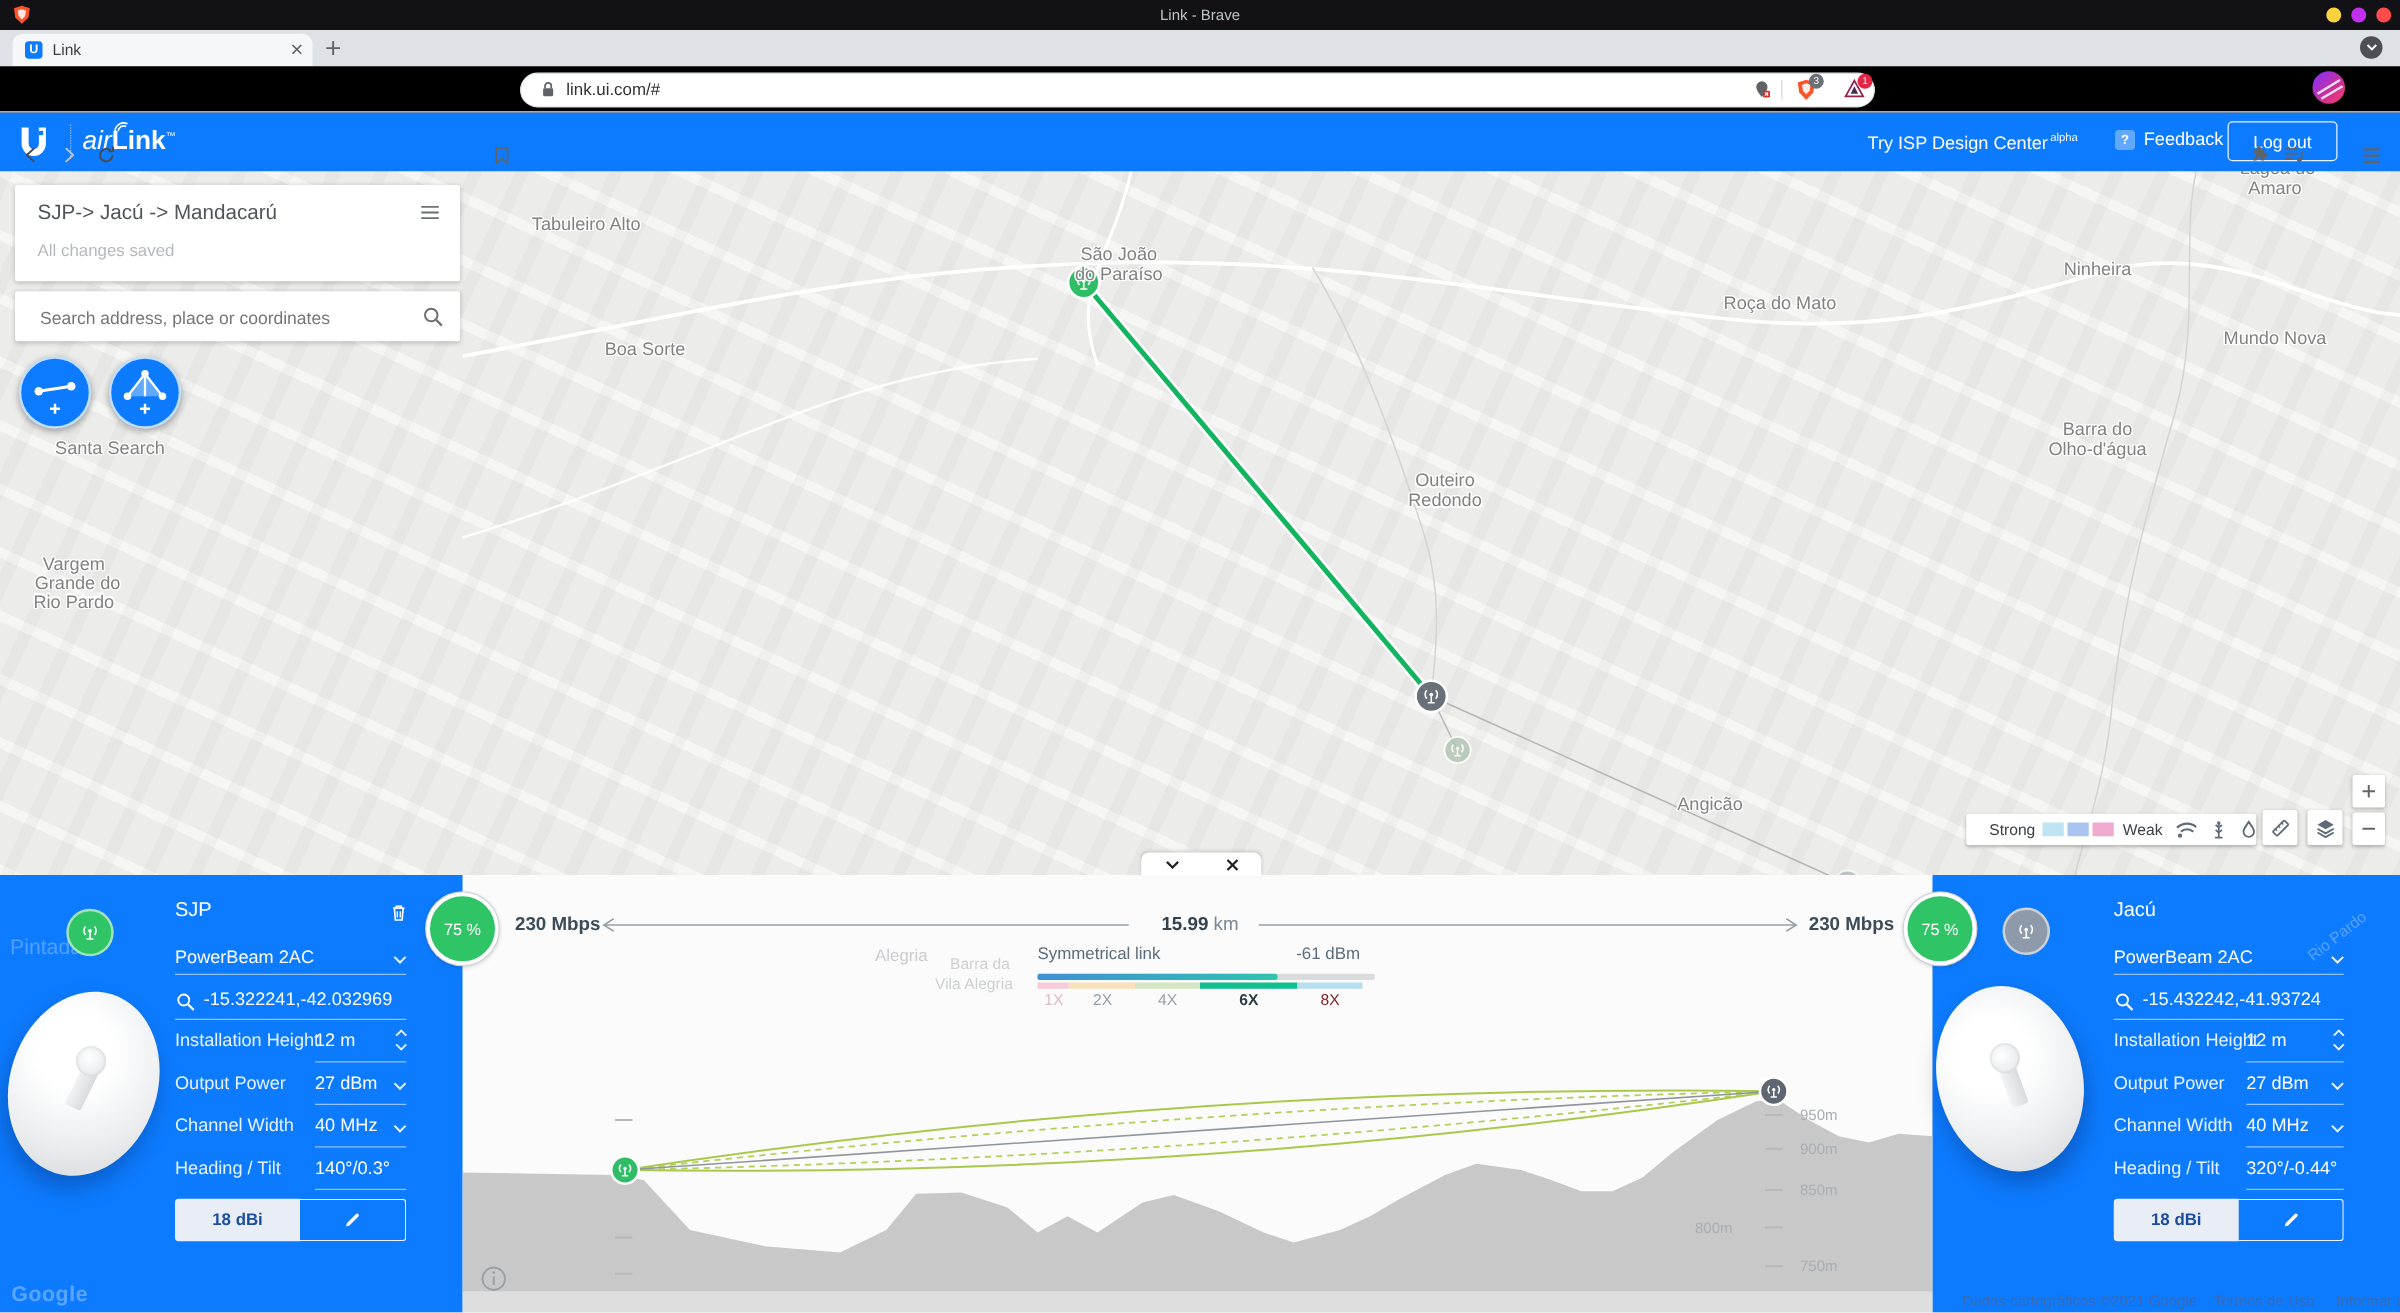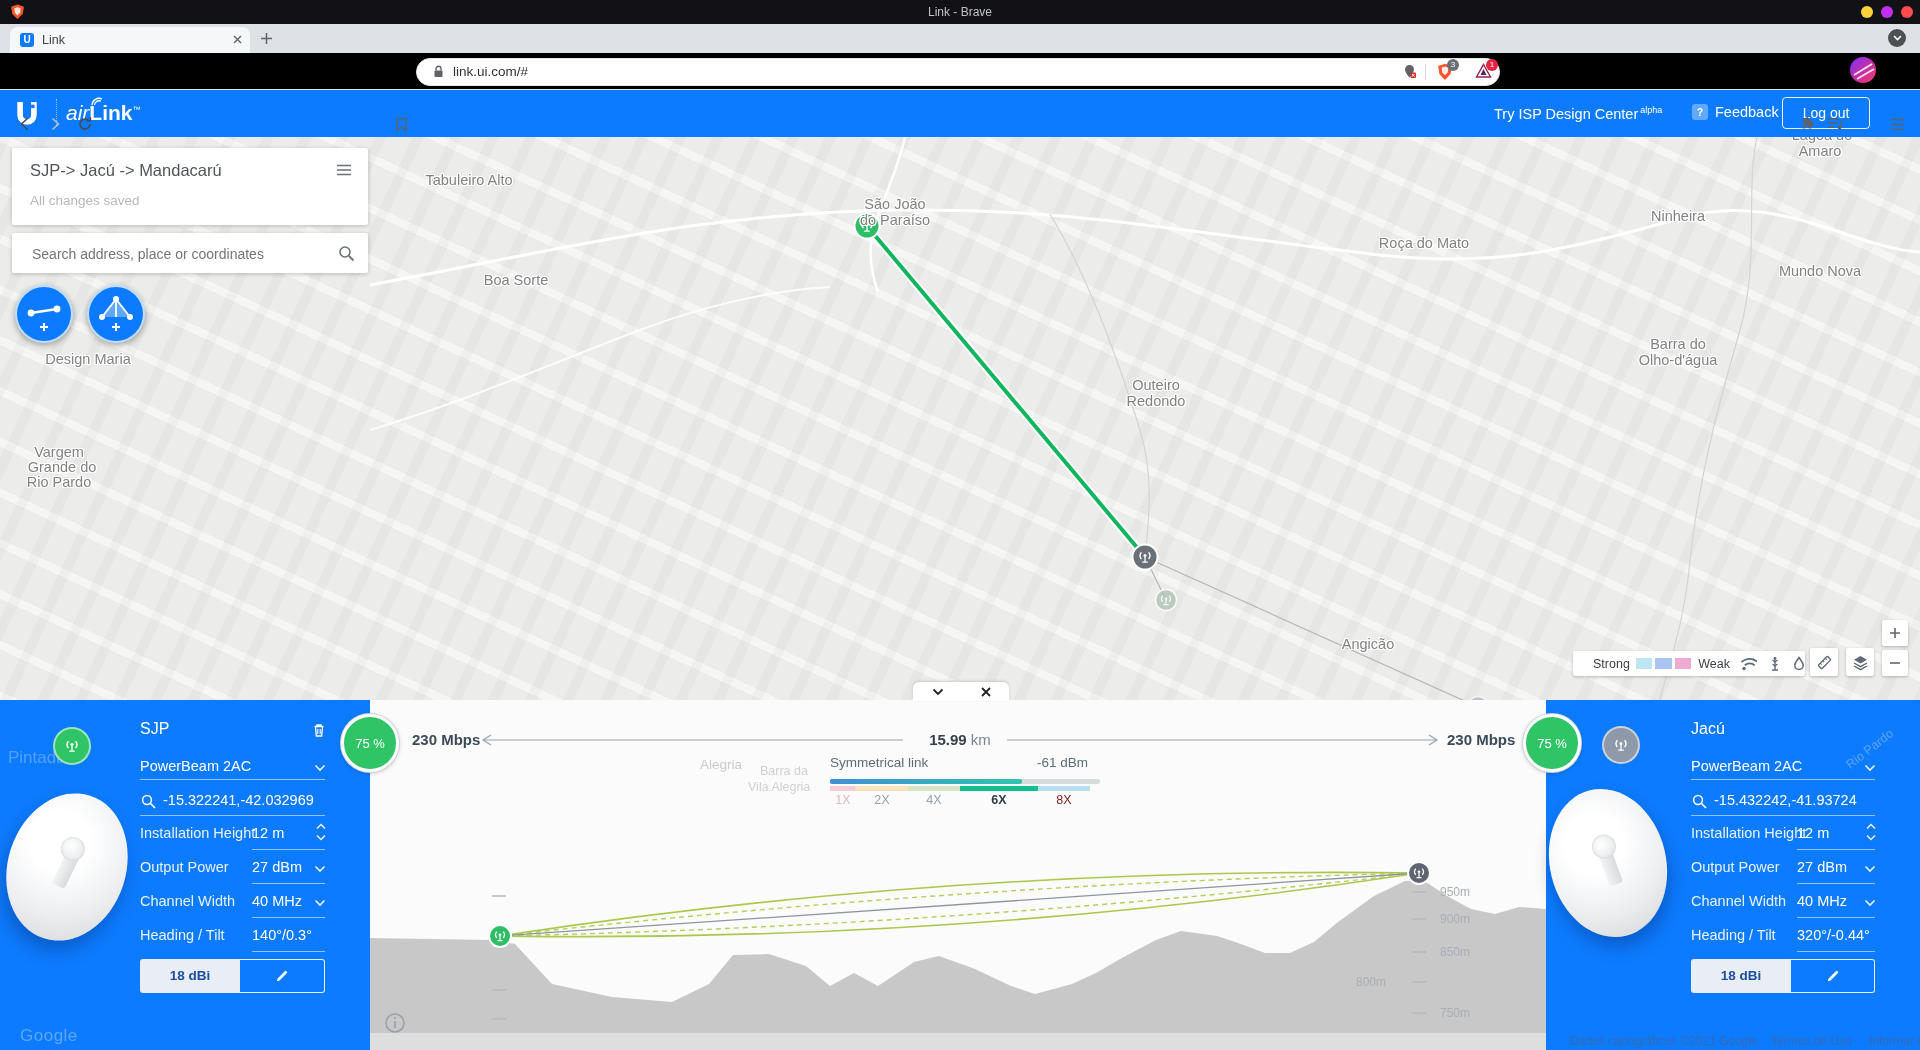--- a/index.html
+++ b/index.html
@@ -201,21 +201,21 @@
 
 <div class="mlabel" style="left:469px;top:180px">Tabuleiro Alto</div>
 <div class="mlabel" style="left:895px;top:204px">São João</div>
 <div class="mlabel" style="left:895px;top:220px">do Paraíso</div>
 <div class="mlabel" style="left:1822px;top:135px">Lagoa do</div>
 <div class="mlabel" style="left:1820px;top:151px">Amaro</div>
 <div class="mlabel" style="left:1678px;top:216px">Ninheira</div>
 <div class="mlabel" style="left:1424px;top:243px">Roça do Mato</div>
 <div class="mlabel" style="left:1820px;top:271px">Mundo Nova</div>
 <div class="mlabel" style="left:516px;top:280px">Boa Sorte</div>
-<div class="mlabel" style="left:88px;top:359px">Design Maria</div>
+<div class="mlabel" style="left:88px;top:359px">Santa Search</div>
 <div class="mlabel" style="left:1678px;top:344px">Barra do</div>
 <div class="mlabel" style="left:1678px;top:360px">Olho-d'água</div>
 <div class="mlabel" style="left:1156px;top:385px">Outeiro</div>
 <div class="mlabel" style="left:1156px;top:401px">Redondo</div>
 <div class="mlabel" style="left:59px;top:452px">Vargem</div>
 <div class="mlabel" style="left:62px;top:467px">Grande do</div>
 <div class="mlabel" style="left:59px;top:482px">Rio Pardo</div>
 <div class="mlabel" style="left:1368px;top:644px">Angicão</div>
 
 <div class="abs card" style="left:12px;top:148px;width:356px;height:77px;z-index:20">
@@ -248,21 +248,21 @@
   <svg width="54" height="54" viewBox="0 0 54 54">
     <path d="M27,12 L13,30 H41 Z" fill="rgba(255,255,255,.35)"></path>
     <path d="M27,12 L13,30 M27,12 L41,30 M27,12 L27,30" stroke="#fff" stroke-width="1.8"></path>
     <circle cx="27" cy="12" r="3" fill="#fff"></circle>
       <circle cx="13" cy="30" r="3" fill="#fff"></circle>
       <circle cx="41" cy="30" r="3" fill="#fff"></circle>
     <path d="M27,36 v8 M23,40 h8" stroke="#fff" stroke-width="2"></path>
   </svg>
 </div>
 
-<div class="ibox" style="left:1573px;top:651px;width:232px;height:25px;z-index:20;justify-content:flex-start;padding-left:20px;box-sizing:border-box">
+<div class="ibox" style="left:1573px;top:651px;width:232px;height:25px;z-index:20;justify-content:flex-end;padding-left:9px;box-sizing:border-box">
   <span style="font-size:12.5px;color:#3c4146">Strong</span>
   <span style="width:17px;height:11px;background:#bfe4f4;margin-left:6px"></span>
   <span style="width:17px;height:11px;background:#aac4f2;margin-left:3px"></span>
   <span style="width:17px;height:11px;background:#f0a9cf;margin-left:3px"></span>
   <span style="font-size:12.5px;color:#3c4146;margin-left:7px">Weak</span>
   <span style="margin-left:11px">
     <svg width="16" height="14" viewBox="0 0 16 14">
         <circle cx="3" cy="11.5" r="1.7" fill="#5f6b76"></circle>
         <path d="M2,7 a7,7 0 0 1 7,7 M2,2.5 a11.5,11.5 0 0 1 11.5,11.5" stroke="#5f6b76" stroke-width="1.7" fill="none" transform="rotate(-45 8 7) translate(2,-2)"></path>
       </svg>
@@ -385,21 +385,21 @@
   </div>
   <span class="modlab" style="left:13px;color:#dfb9c6">1X</span>
   <span class="modlab" style="left:52px">2X</span>
   <span class="modlab" style="left:104px">4X</span>
   <span class="modlab" style="left:169px;color:#2e3c48;font-weight:bold">6X</span>
   <span class="modlab" style="left:234px;color:#7f1d1d">8X</span>
 </div>
 
 <div class="panel" style="left:0;width:370px">
   <div class="ghost" style="left:8px;top:48px;font-size:17px;color:rgba(255,255,255,.28)">Pintada</div>
-  <div class="ghost" style="left:20px;top:326px;font-size:17px;font-weight:normal;letter-spacing:.5px;color:rgba(255,255,255,.32)">Google</div>
+  <div class="ghost" style="left:9px;top:326px;font-size:17px;font-weight:bold;letter-spacing:.5px;color:rgba(255,255,255,.32)">Google</div>
 
   <div style="position:absolute;left:8px;top:92px;width:118px;height:150px;border-radius:50%;transform:rotate(18deg);background:radial-gradient(circle at 38% 35%,#ffffff 0 25%,#eceef0 60%,#d5d8da 95%);box-shadow:0 10px 18px rgba(0,0,30,.25)">
     <span style="position:absolute;left:52px;top:56px;width:14px;height:40px;background:linear-gradient(90deg,#f2f3f4,#d8dbdd);border-radius:3px;transform:rotate(8deg)"></span>
     <span style="position:absolute;left:47px;top:44px;width:24px;height:24px;border-radius:50%;background:radial-gradient(circle at 40% 40%,#fff,#dfe2e4);box-shadow:inset 0 0 3px rgba(0,0,0,.15)"></span>
   </div>
 
   <span style="position:absolute;left:53px;top:27px;width:34px;height:34px;border-radius:50%;background:#2fc465;border:2px solid rgba(255,255,255,.55);display:flex;align-items:center;justify-content:center">
     <svg width="20" height="20" viewBox="0 0 20 20">
         <use href="#ant" width="20" height="20"></use>
       </svg>

